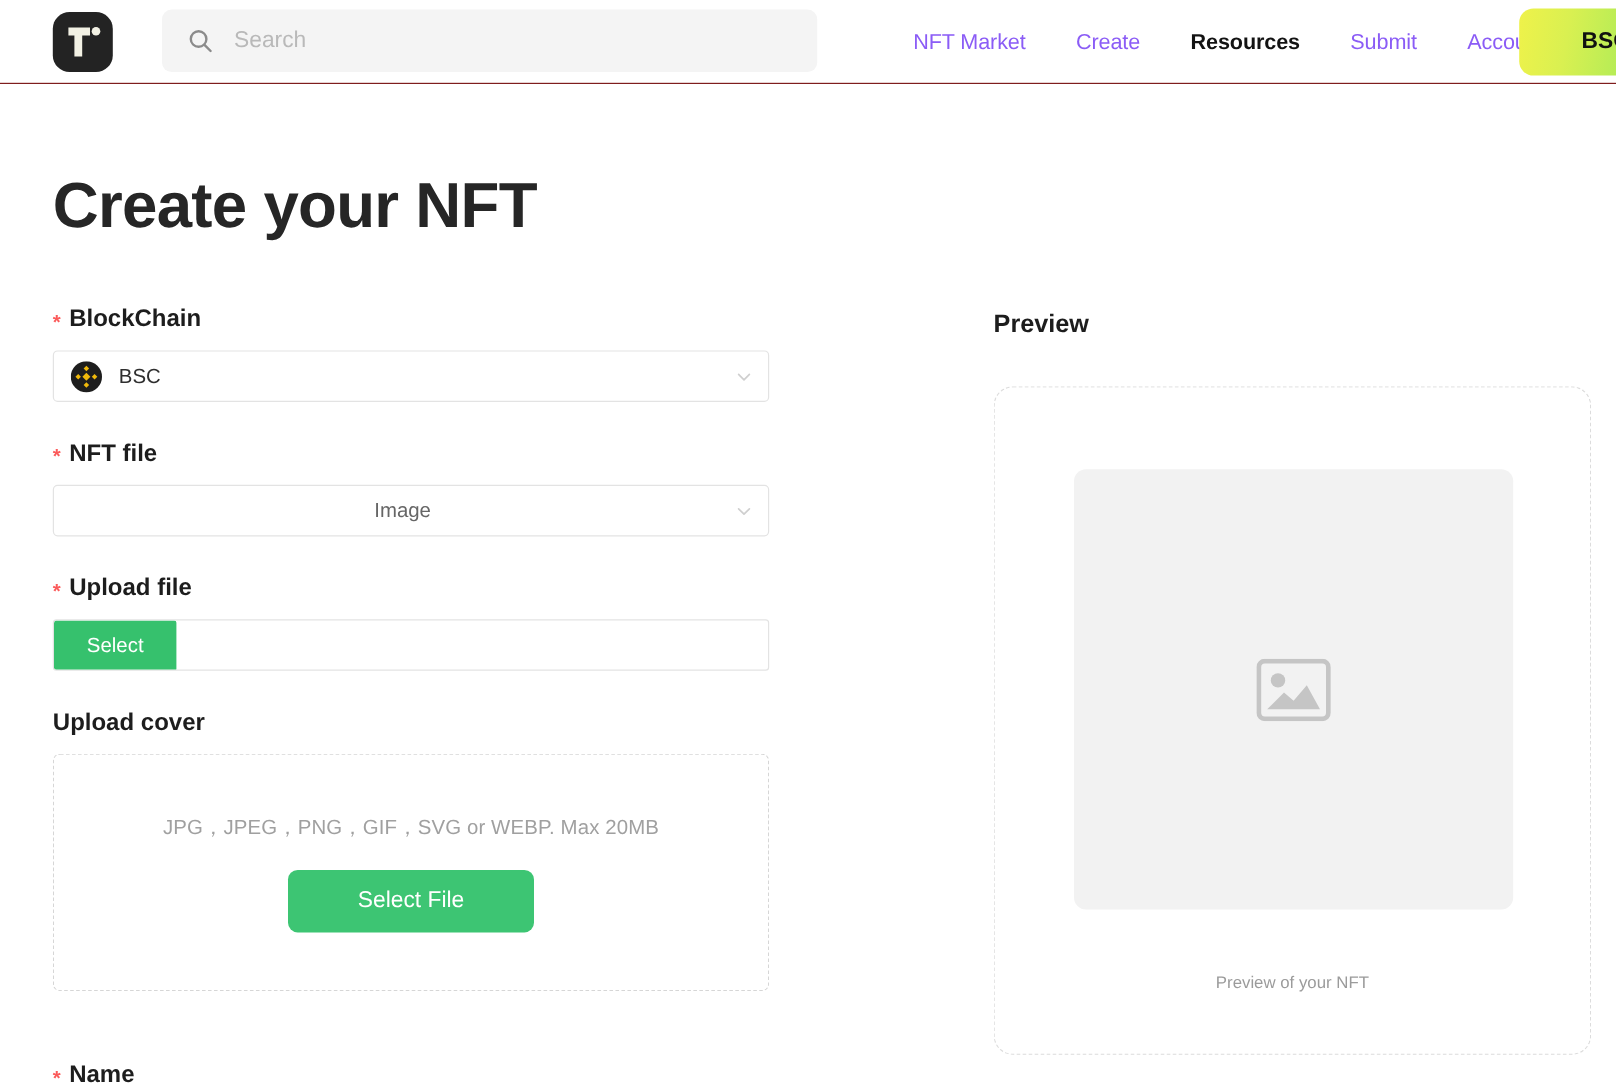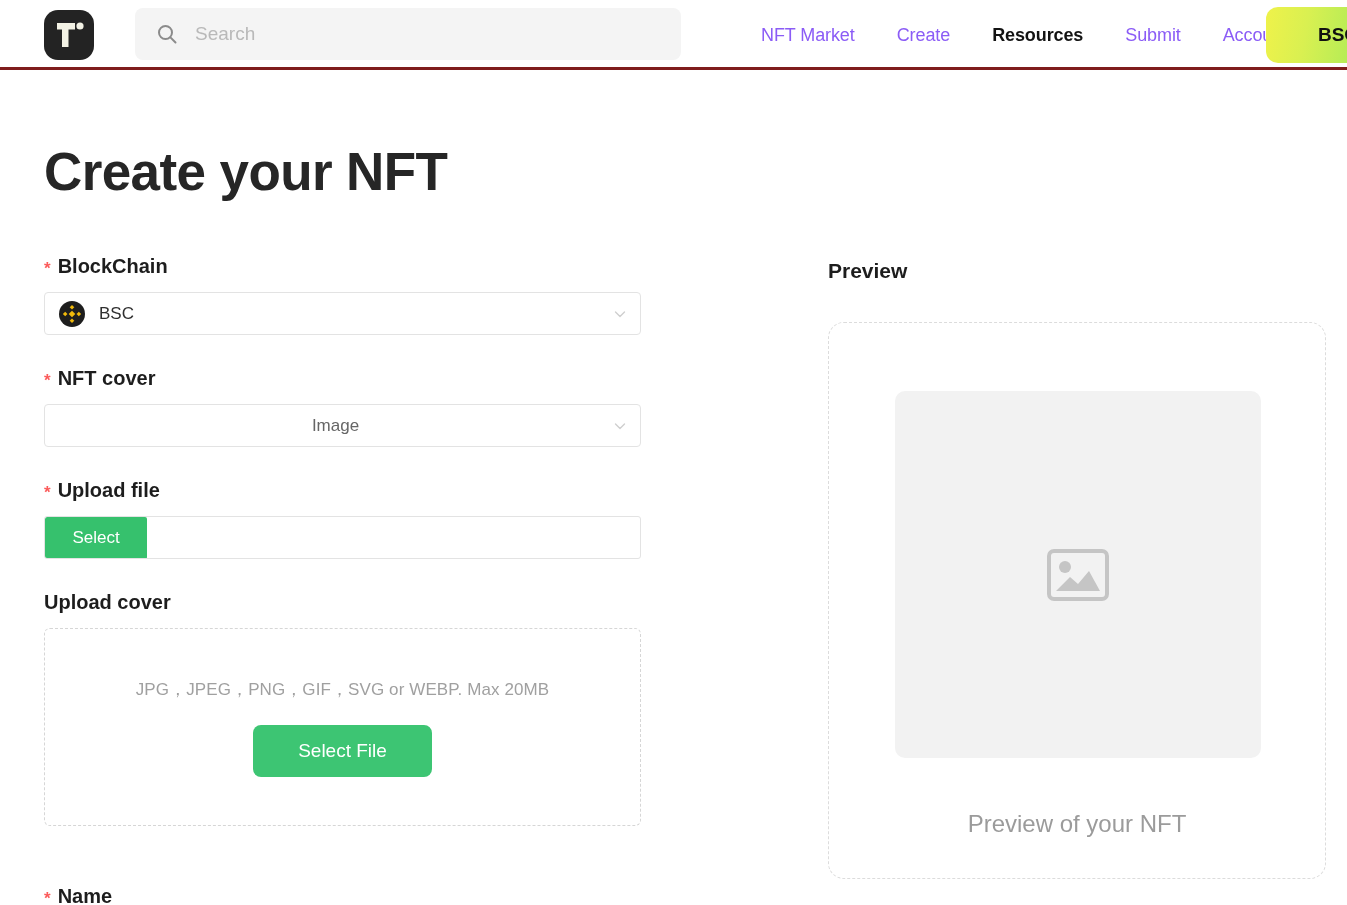--- a/index.html
+++ b/index.html
@@ -13,21 +13,21 @@
     -webkit-font-smoothing: antialiased;
   }
 
   
   .header {
     position: absolute;
     top: 0; left: 0;
     width: 1347px;
     height: 70px;
     background: #ffffff;
-    border-bottom: 3px solid #7f1d1d;
+    border-bottom: 1px solid #7f1d1d;
     display: flex;
     align-items: center;
     overflow: visible;
   }
 
   .logo {
     position: absolute;
     left: 44px;
     top: 10px;
     width: 50px;
@@ -216,21 +216,21 @@
     background: #fff;
   }
   .dropzone-hint {
     font-size: 17px;
     color: #a0a0a0;
     margin-bottom: 10px;
     letter-spacing: 0.1px;
   }
   .select-file-btn {
     margin-top: 14px;
-    width: 179px;
+    width: 205px;
     height: 52px;
     background: #3dc573;
     color: #fff;
     border: none;
     border-radius: 8px;
     font-family: "Liberation Sans", sans-serif;
     font-size: 19px;
     cursor: pointer;
   }
 
@@ -279,21 +279,21 @@
     justify-content: center;
   }
   .img-placeholder-icon { width: 62px; height: 52px; color: #c5c5c5; }
 
   .preview-caption {
     position: absolute;
     left: 0;
     top: 487px;
     width: 100%;
     text-align: center;
-    font-size: 24px;
+    font-size: 14px;
     color: #9b9b9b;
   }
 </style>
 </head>
 <body>
 
 <div class="header">
 
   <div class="logo">
     <svg viewBox="0 0 50 50" width="50" height="50" aria-hidden="true">
@@ -349,21 +349,21 @@
       <svg viewBox="0 0 16 16" fill="none" stroke="currentColor" stroke-width="1.4" stroke-linecap="round" stroke-linejoin="round" width="16" height="16">
         <polyline points="3.5,6 8,10.5 12.5,6"></polyline>
       </svg>
     </span>
   </div>
 
   <div class="spacer-30"></div>
 
   <div class="field-label">
     <span class="req-star">*</span>
-    <span>NFT cover</span>
+    <span>NFT file</span>
   </div>
   <div class="select-box">
     <span class="select-value placeholderish">Image</span>
     <span class="chevron">
       <svg viewBox="0 0 16 16" fill="none" stroke="currentColor" stroke-width="1.4" stroke-linecap="round" stroke-linejoin="round" width="16" height="16">
         <polyline points="3.5,6 8,10.5 12.5,6"></polyline>
       </svg>
     </span>
   </div>
 

